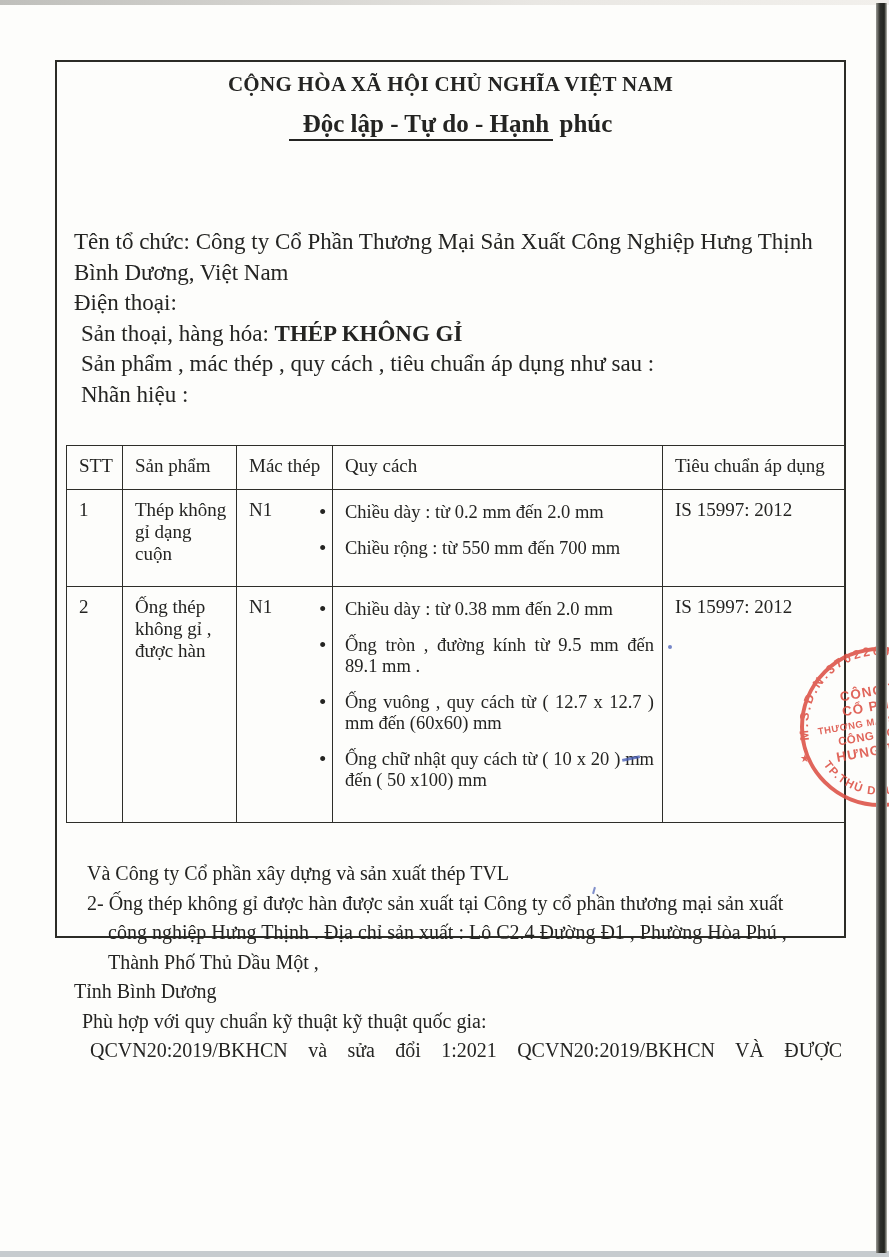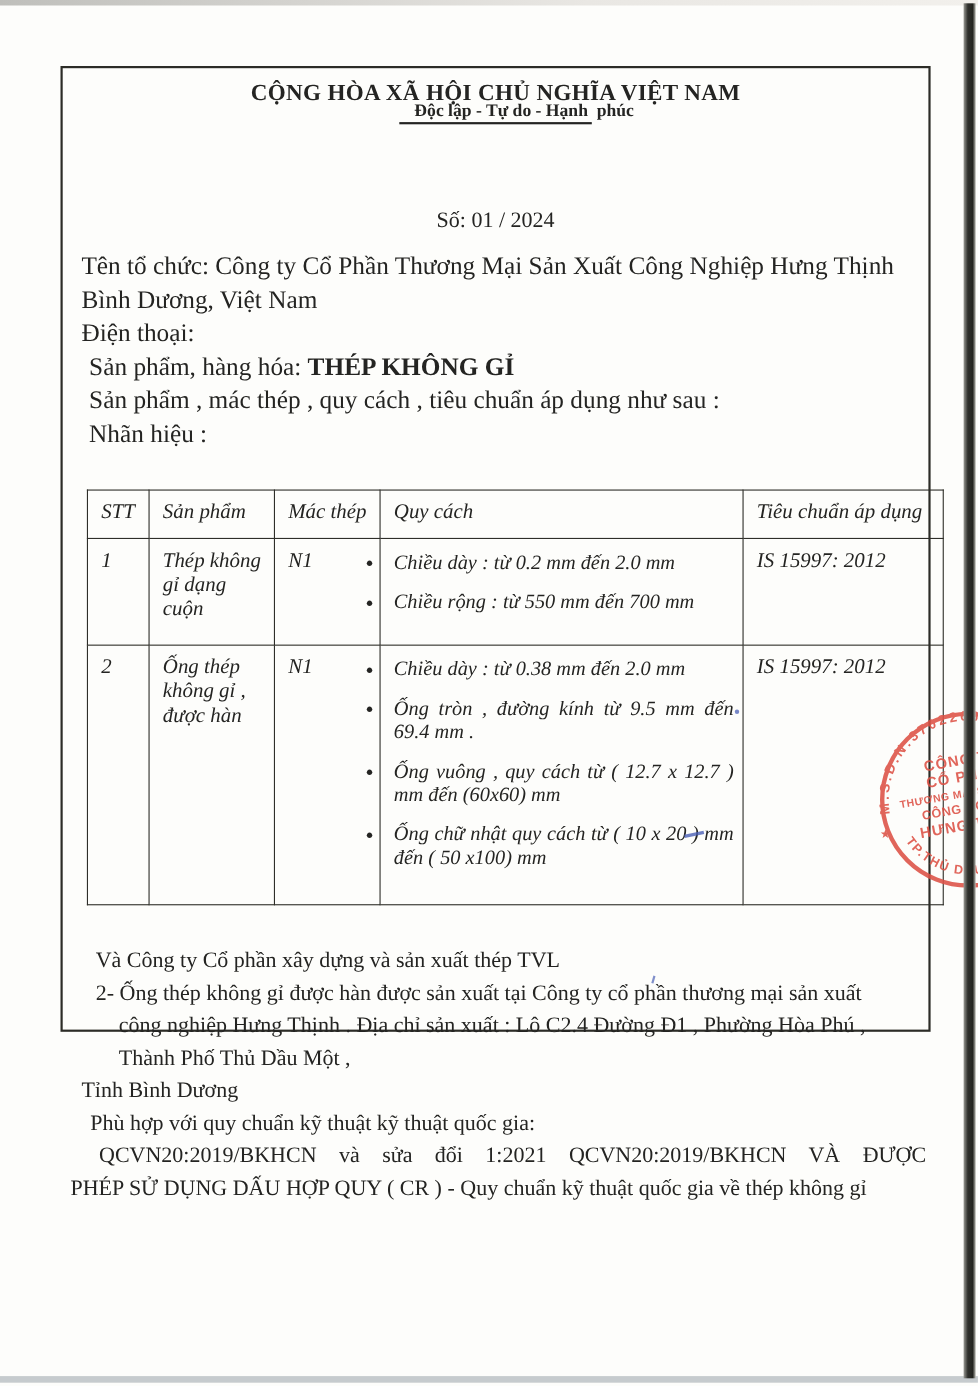--- a/index.html
+++ b/index.html
@@ -13,32 +13,31 @@
   .scan-right{position:absolute;left:876px;top:3px;width:11px;height:1250px;
     background:linear-gradient(to right,#9a9a94,#30312d 35%,#23241f 75%,#b9b9b2);z-index:10;}
   .scan-bottom{position:absolute;left:0;top:1251px;width:889px;height:6px;background:#c6cbce;z-index:9;}
 
   .border-box{
     position:absolute;left:55px;top:60px;width:791px;height:878px;
     border:2px solid #2c2c27;box-sizing:border-box;background:transparent;
   }
   .center{position:absolute;left:0;width:100%;text-align:center;}
   .motto1{top:10px;font-size:21px;font-weight:bold;letter-spacing:0.3px;}
-  .motto2{top:30px;font-size:16px;font-weight:bold;margin-left:19px;}
+  .motto2{top:48px;font-size:25px;font-weight:bold;}
   .motto2 .u{border-bottom:2px solid #242422;padding:0 4px 2px 14px;}
   .doc-title{top:84px;font-size:26px;font-weight:bold;letter-spacing:0.5px;}
   .doc-number{top:127px;font-size:20px;}
 
   .info{position:absolute;left:17px;top:165px;width:758px;font-size:23px;line-height:30.5px;}
   .info .ind{padding-left:7px;}
 
   table.spec{
-    position:absolute;left:22px;top:383px;width:778px;border-collapse:collapse;table-layout:fixed;
+    position:absolute;left:9px;top:383px;width:778px;border-collapse:collapse;table-layout:fixed;
     font-size:19px;
-    font-style:italic;
   }
   table.spec th,table.spec td{
     border:1.6px solid #2e2e29;vertical-align:top;font-weight:normal;
     padding:9px 8px 6px 12px;box-sizing:border-box;text-align:left;
   }
   table.spec thead tr{height:44px;}
   tr.row1{height:97px;}
   tr.row2{height:236px;}
   td.c-stt,th.c-stt{text-align:center;padding-left:4px;padding-right:4px;}
   td.c-mac{text-align:center;margin-left:36px;}
@@ -68,27 +67,26 @@
 
 <div class="page">
 
   <div class="scan-top"></div>
 
   <div class="border-box">
 
     <div class="center motto1">CỘNG HÒA XÃ HỘI CHỦ NGHĨA VIỆT NAM</div>
     <div class="center motto2"><span class="u">Độc lập - Tự do - Hạnh</span><span> phúc</span></div>
 
-    <div class="center doc-number">Số: 01 / 2024</div>
 
     <div class="info">
       <div>Tên tổ chức: Công ty Cổ Phần Thương Mại Sản Xuất Công Nghiệp Hưng Thịnh</div>
       <div>Bình Dương, Việt Nam</div>
       <div>Điện thoại:</div>
-      <div class="ind"><span>Sản phẩm, hàng hóa: </span><b>THÉP KHÔNG GỈ</b></div>
+      <div class="ind"><span>Sản thoại, hàng hóa: </span><b>THÉP KHÔNG GỈ</b></div>
       <div class="ind">Sản phẩm , mác thép , quy cách , tiêu chuẩn áp dụng như sau :</div>
       <div class="ind">Nhãn hiệu :</div>
     </div>
 
     <table class="spec">
       <colgroup>
         <col style="width:56px">
           <col style="width:114px">
           <col style="width:96px">
           <col style="width:330px">
@@ -113,38 +111,37 @@
             <div class="blt">Chiều rộng : từ 550 mm đến 700 mm</div>
           </td>
           <td>IS 15997: 2012</td>
         </tr>
         <tr class="row2">
           <td class="c-stt">2</td>
           <td class="c-sp">Ống thép không gỉ , được hàn</td>
           <td class="c-mac">N1</td>
           <td class="c-qc">
             <div class="blt">Chiều dày : từ 0.38 mm đến 2.0 mm</div>
-            <div class="blt">Ống tròn , đường kính từ 9.5 mm đến 69.4 mm .</div>
+            <div class="blt">Ống tròn , đường kính từ 9.5 mm đến 89.1 mm .</div>
             <div class="blt">Ống vuông , quy cách từ ( 12.7 x 12.7 ) mm đến (60x60) mm</div>
             <div class="blt">Ống chữ nhật quy cách từ ( 10 x 20 ) mm đến ( 50 x100) mm</div>
           </td>
           <td>IS 15997: 2012</td>
         </tr>
       </tbody>
     </table>
 
     <div class="notes">
       <div class="n-l2">Và Công ty Cổ phần xây dựng và sản xuất thép TVL</div>
       <div class="n-l3">2-  Ống thép không gỉ được hàn được sản xuất tại Công ty cổ phần thương mại sản xuất</div>
       <div class="n-l4">công nghiệp Hưng Thịnh . Địa chỉ sản xuất : Lô C2.4 Đường Đ1 , Phường Hòa Phú ,</div>
       <div class="n-l5">Thành Phố Thủ Dầu Một ,</div>
       <div class="n-l6">Tỉnh Bình Dương</div>
       <div class="n-l7">Phù hợp với quy chuẩn kỹ thuật kỹ thuật quốc gia:</div>
       <div class="n-l8">QCVN20:2019/BKHCN và sửa đổi 1:2021 QCVN20:2019/BKHCN VÀ ĐƯỢC</div>
-      <div class="n-l9">PHÉP SỬ DỤNG DẤU HỢP QUY ( CR ) -  Quy chuẩn kỹ thuật quốc gia về thép không gỉ</div>
     </div>
 
   </div>
 
   <svg class="stamp" width="200" height="200" viewBox="0 0 200 200">
     <g opacity="0.88">
       <circle cx="100" cy="99" r="78" fill="none" stroke="#dd5145" stroke-width="4"></circle>
       <defs>
         <path id="arcTop" d="M 32.3 123.6 A 72 72 0 1 1 167.7 123.6"></path>
         <path id="arcBot" d="M 38.4 127.7 A 68 68 0 0 0 161.6 127.7"></path>

